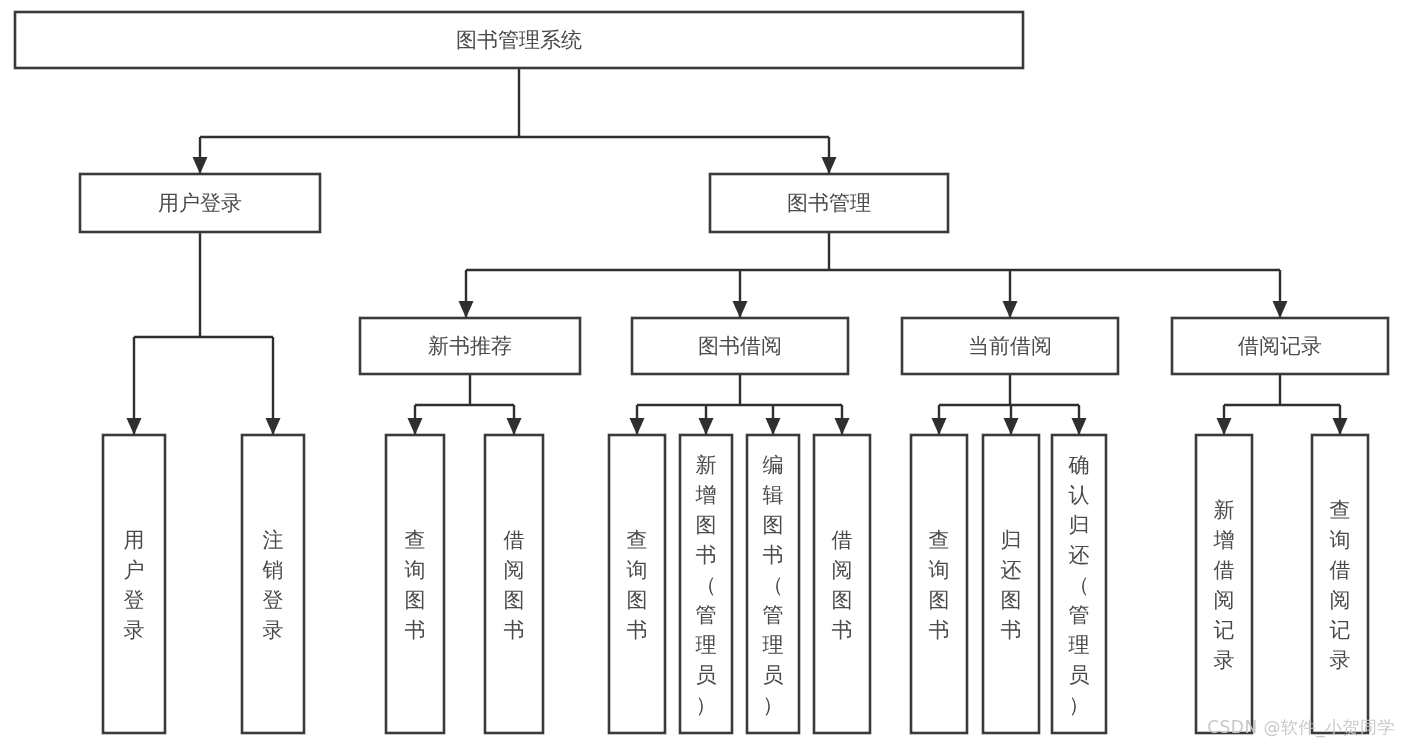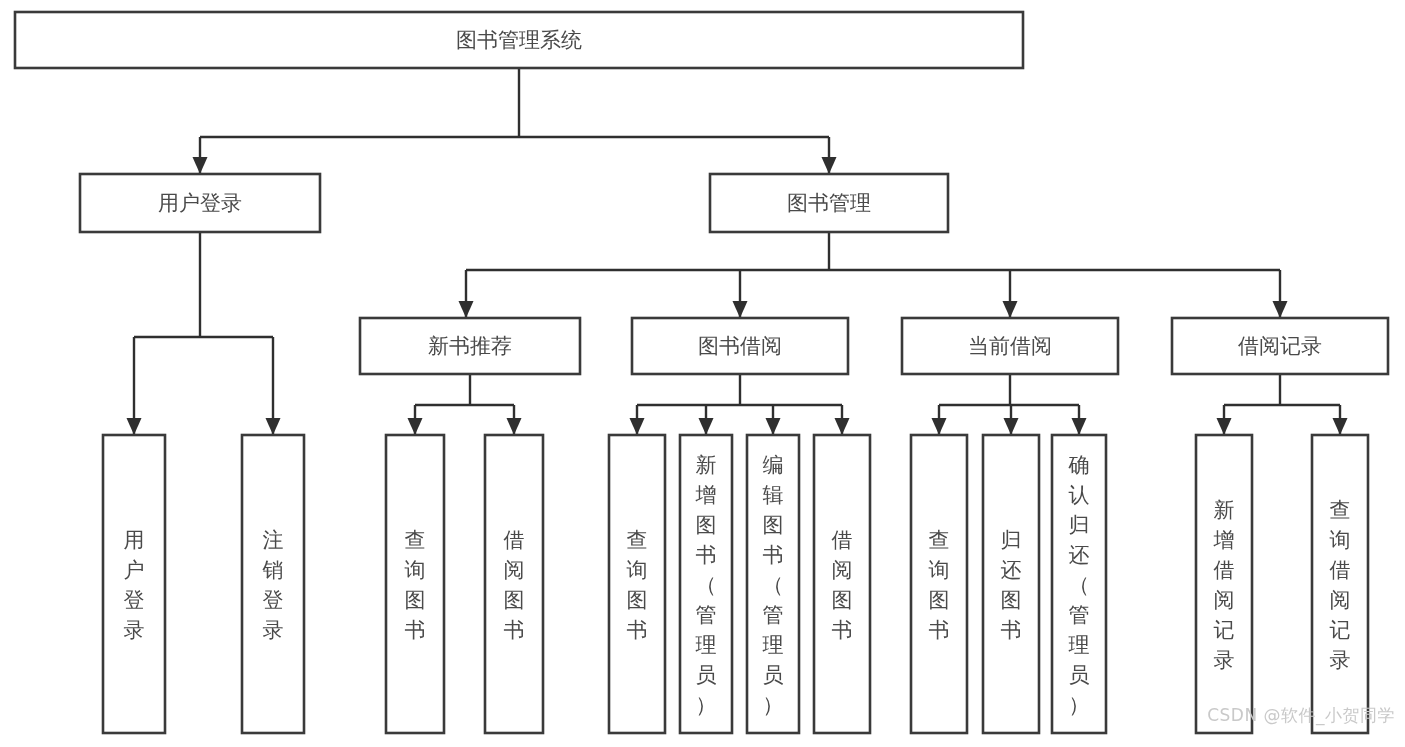--- a/index.html
+++ b/index.html
@@ -51,21 +51,21 @@
     fill: none;
     stroke-linecap: butt;
   }
   .arrow-head {
     fill: #2f2f2f;
     stroke: none;
   }
   .watermark {
     position: absolute;
     right: 10px;
-    bottom: 20px;
+    bottom: 8px;
     font-family: "DejaVu Sans", "Liberation Sans", sans-serif;
     font-size: 17px;
     color: #c9c9c9;
     letter-spacing: 0.5px;
     user-select: none;
     pointer-events: none;
     white-space: nowrap;
   }
 </style>
 </head>

